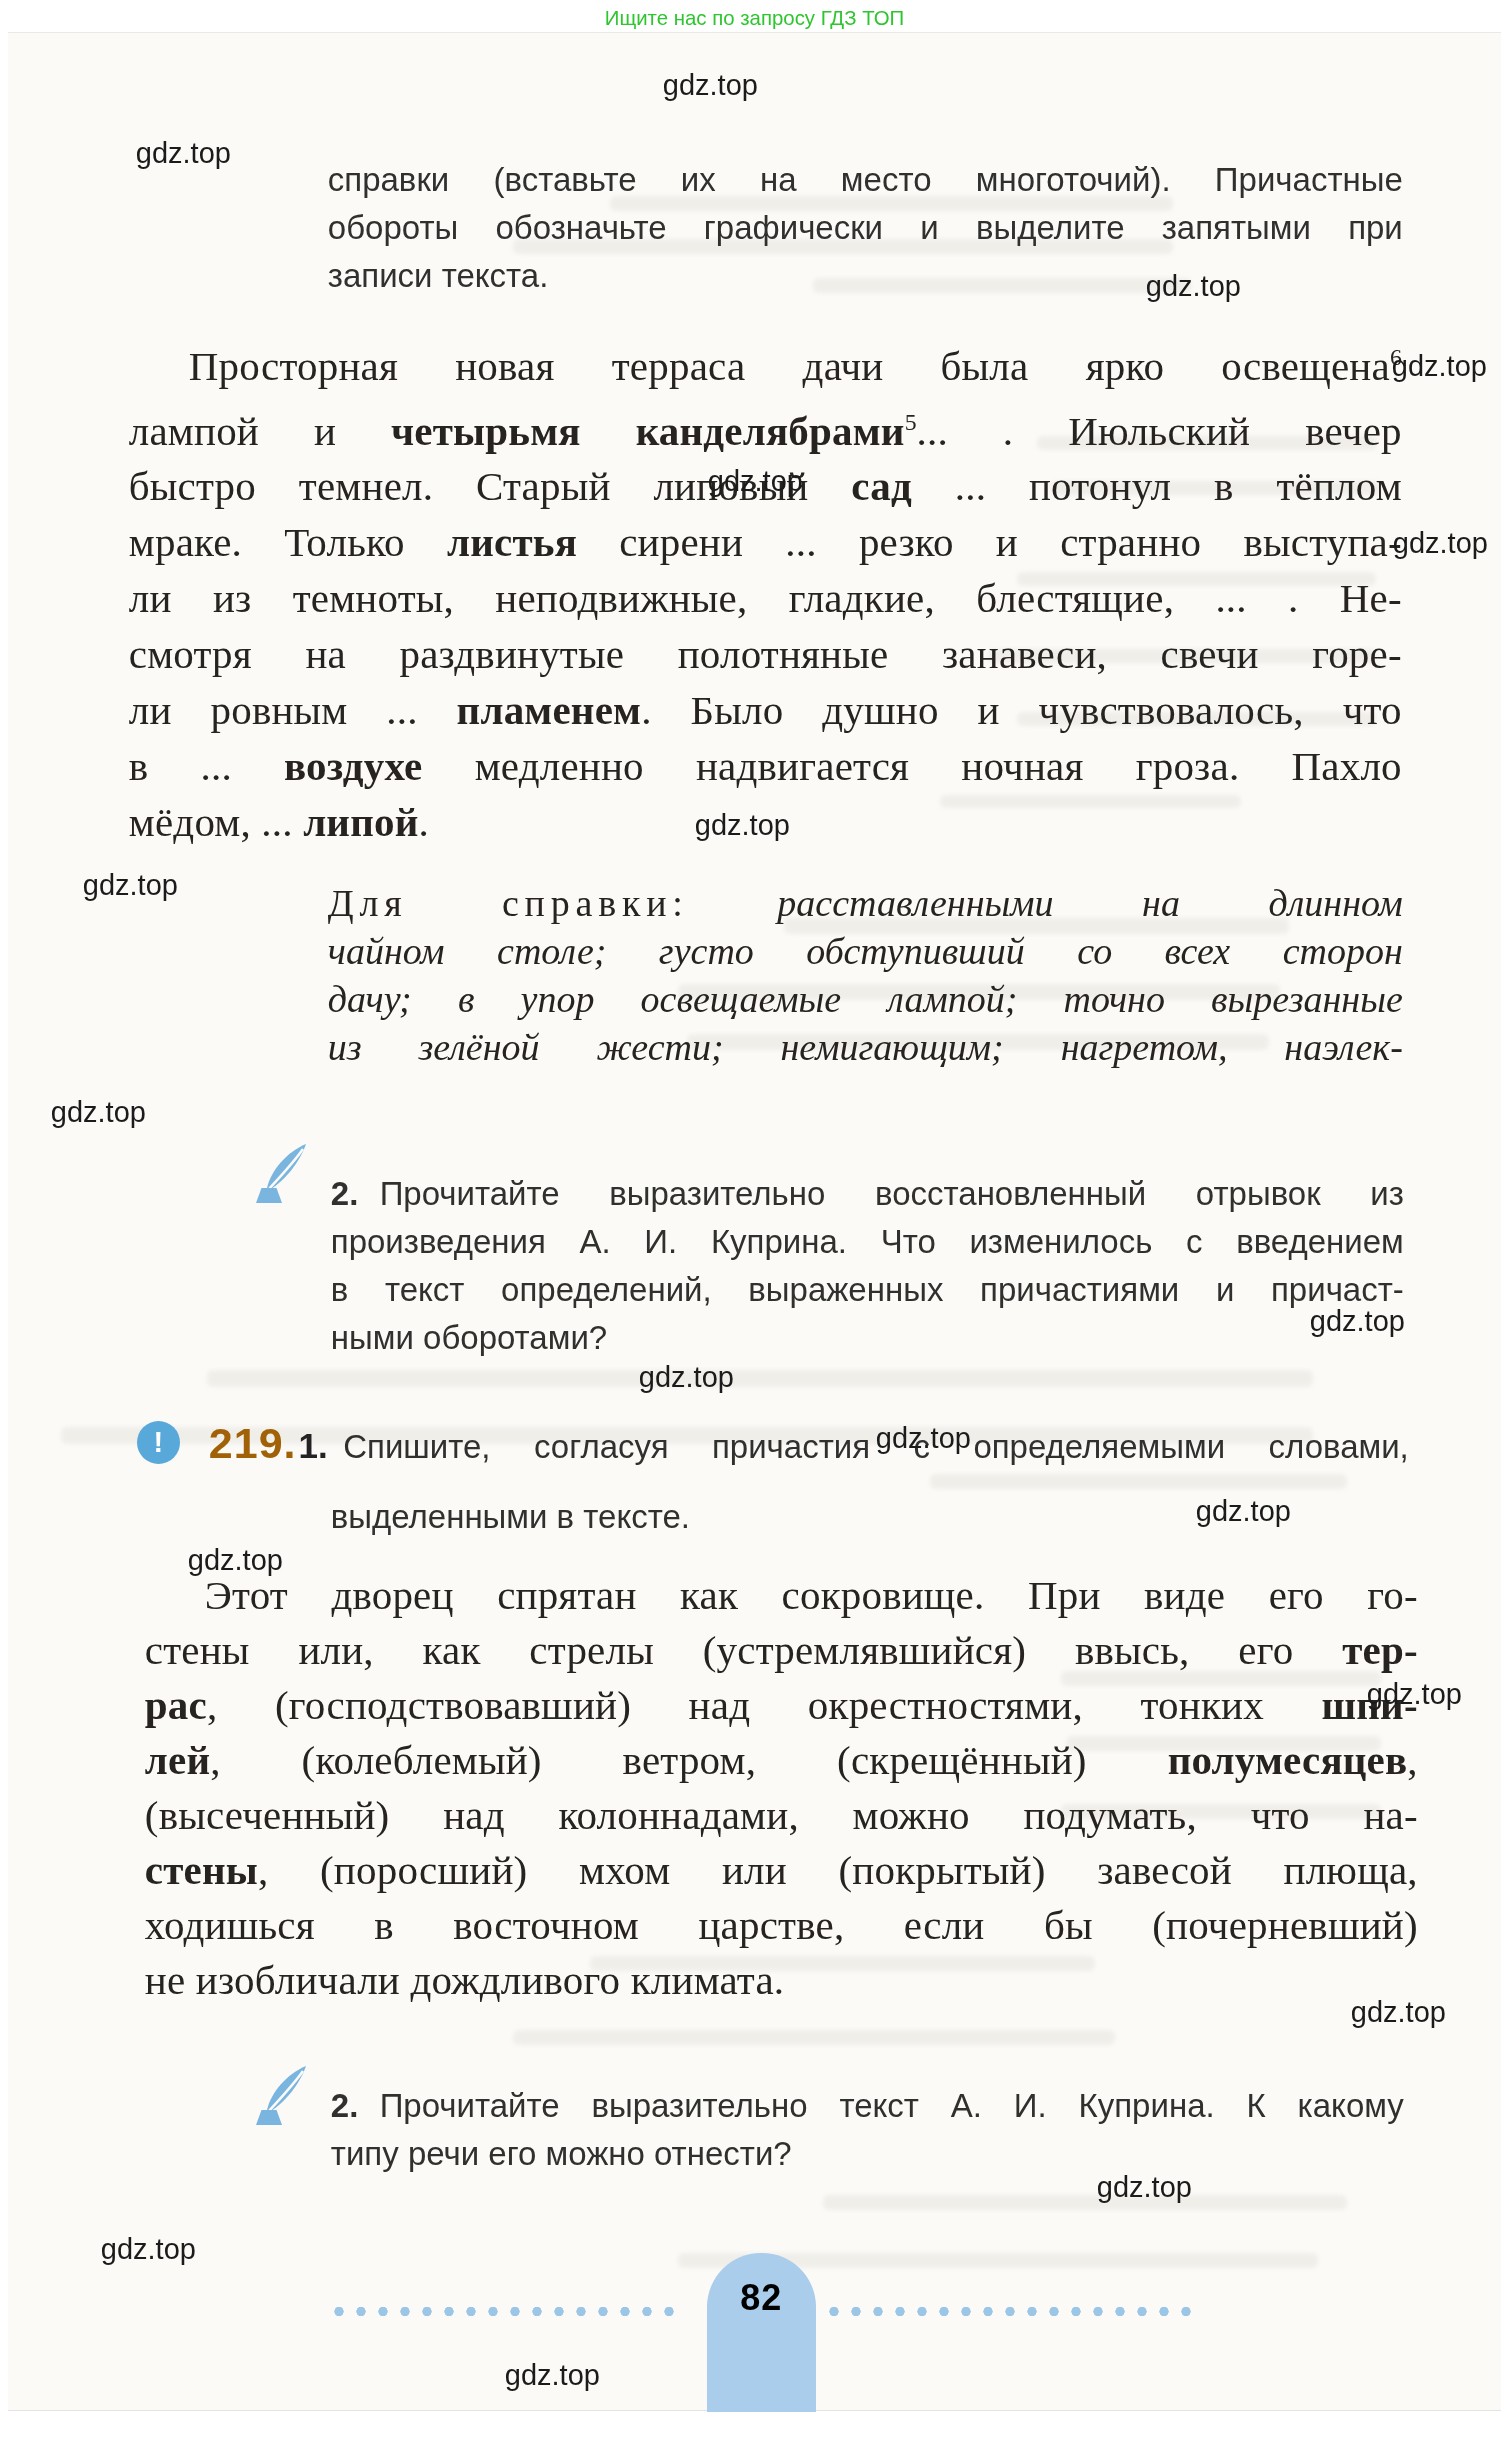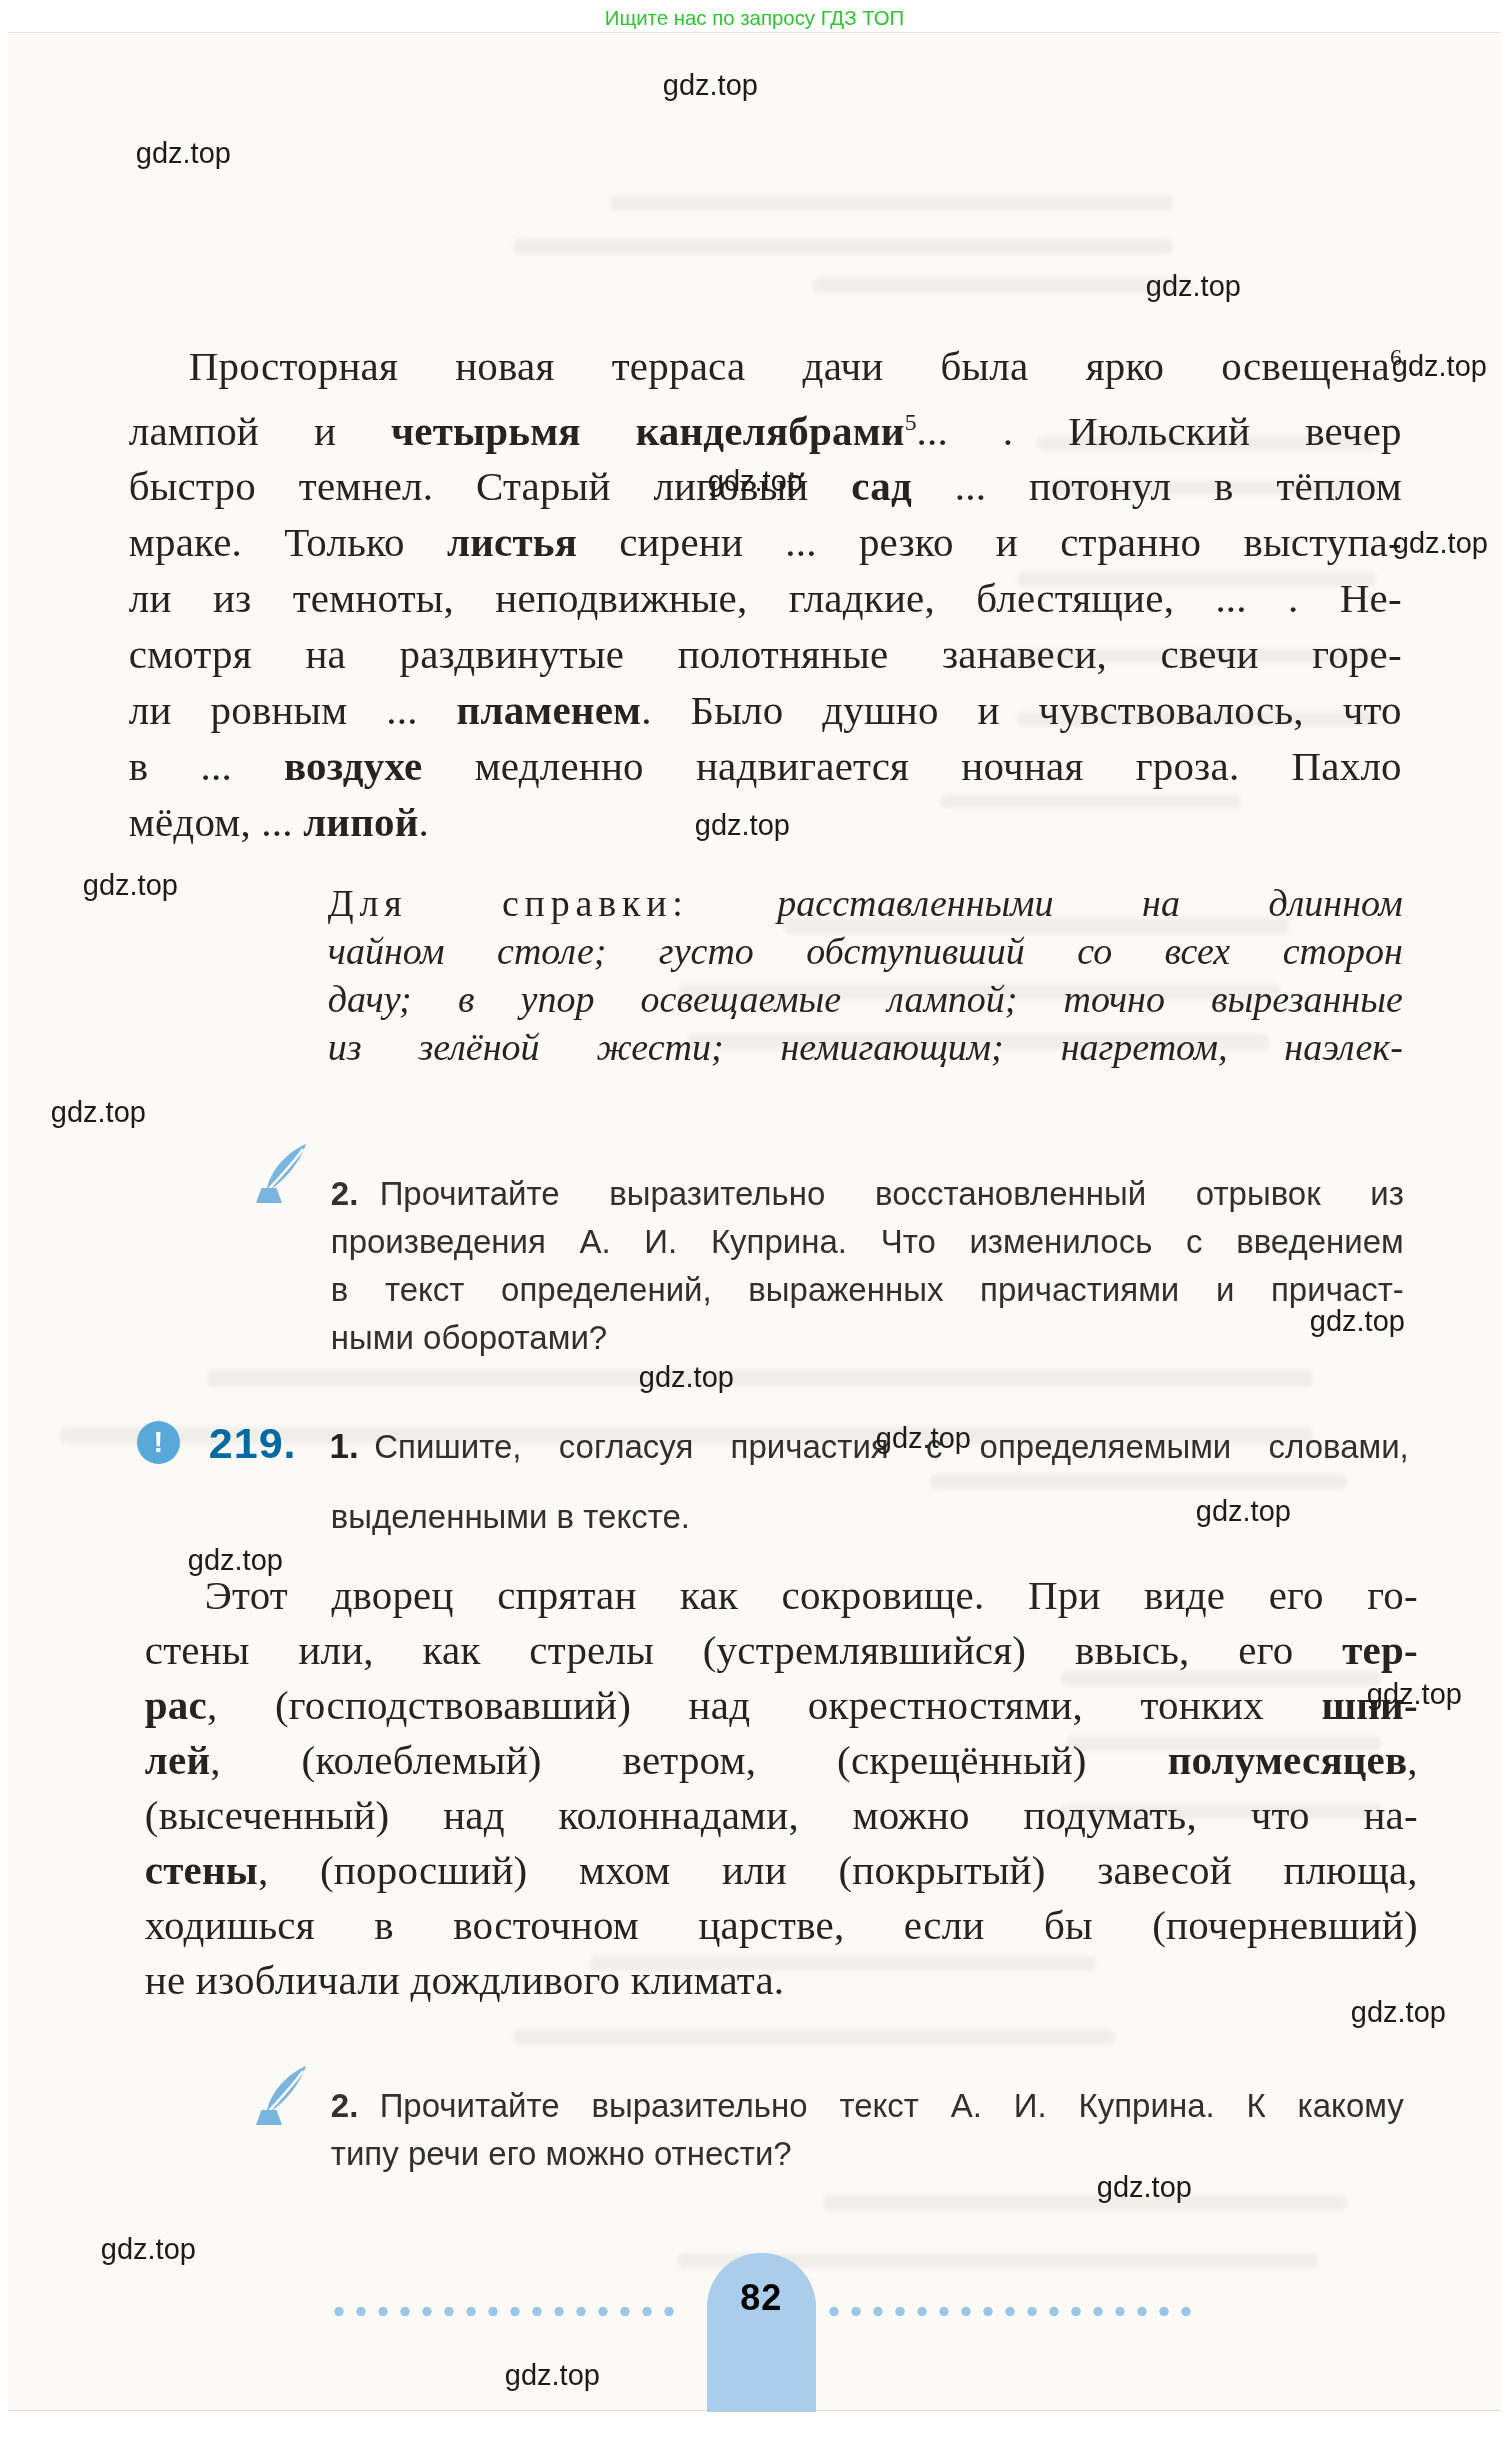--- a/index.html
+++ b/index.html
@@ -26,21 +26,21 @@
   .jl   { text-align:justify; text-align-last:justify; }
   .last { text-align:left; text-align-last:left; }
   .ind  { text-indent:60px; }
 
   .b   { font-weight:700; }
   .i   { font-style:italic; }
   .sup { font-size:58%; vertical-align:super; letter-spacing:0; }
   .sp  { letter-spacing:5.8px; font-style:normal; }
   .n   { font-weight:700; margin-right:21.3px; }
 
-  .n219  { font:700 43px/48px "Liberation Sans", sans-serif; color:#0369a1; margin-right:33px; letter-spacing:1px; }
+  .n219  { font:700 43px/48px "Liberation Sans", sans-serif; color:#a16207; margin-right:2px; letter-spacing:1px; }
   .npart { font:700 35px/48px "Liberation Sans", sans-serif; color:#232323; margin-right:15.5px; }
 
   .excl { position:absolute; width:43px; height:43px; border-radius:50%; background:#58a8da;
           color:#ffffff; font:700 29px/43px "Liberation Sans", sans-serif; text-align:center; z-index:2; }
 
   .quill { position:absolute; width:60px; height:62px; z-index:2; }
 
   .watermark { position:absolute; font:400 29px/33px "Liberation Sans", "DejaVu Sans", sans-serif;
                color:#1b1b1b; z-index:3; white-space:nowrap; }
 
@@ -81,20 +81,25 @@
     <div class="ghost" style="left:53px;top:1394px;width:1252px;height:16.5px;"></div>
     <div class="ghost" style="left:922px;top:1441px;width:417px;height:14.6px;"></div>
     <div class="ghost" style="left:1053px;top:1638px;width:320px;height:14.6px;"></div>
     <div class="ghost" style="left:1058px;top:1703px;width:315px;height:14.6px;"></div>
     <div class="ghost" style="left:1053px;top:1771px;width:320px;height:14.6px;"></div>
     <div class="ghost" style="left:582px;top:1923px;width:505px;height:14.6px;"></div>
     <div class="ghost" style="left:505px;top:1997px;width:602px;height:14.6px;"></div>
     <div class="ghost" style="left:815px;top:2162px;width:524px;height:14.6px;"></div>
     <div class="ghost" style="left:670px;top:2220px;width:640px;height:14.6px;"></div>
 
+    <div class="block" style="left:320px;top:123px;width:1075px;">
+      <div class="sans-line jl">справки (вставьте их на место многоточий). Причастные</div>
+      <div class="sans-line jl">обороты обозначьте графически и выделите запятыми при</div>
+      <div class="sans-line last">записи текста.</div>
+    </div>
 
     <div class="block e1" style="left:121px;top:296px;width:1273px;">
       <div class="serif-line jl ind"><span>Просторная новая терраса дачи была ярко освещена</span><span class="sup">6</span></div>
       <div class="serif-line jl"><span>лампой и </span><span class="b">четырьмя канделябрами</span><span class="sup">5</span><span>... . Июльский вечер</span></div>
       <div class="serif-line jl"><span>быстро темнел. Старый липовый </span><span class="b">сад</span><span> ... потонул в тёплом</span></div>
       <div class="serif-line jl"><span>мраке. Только </span><span class="b">листья</span><span> сирени ... резко и странно выступа-</span></div>
       <div class="serif-line jl"><span>ли из темноты, неподвижные, гладкие, блестящие, ... . Не-</span></div>
       <div class="serif-line jl"><span>смотря на раздвинутые полотняные занавеси, свечи горе-</span></div>
       <div class="serif-line jl"><span>ли ровным ... </span><span class="b">пламенем</span><span>. Было душно и чувствовалось, что</span></div>
       <div class="serif-line jl"><span>в ... </span><span class="b">воздухе</span><span> медленно надвигается ночная гроза. Пахло</span></div>

